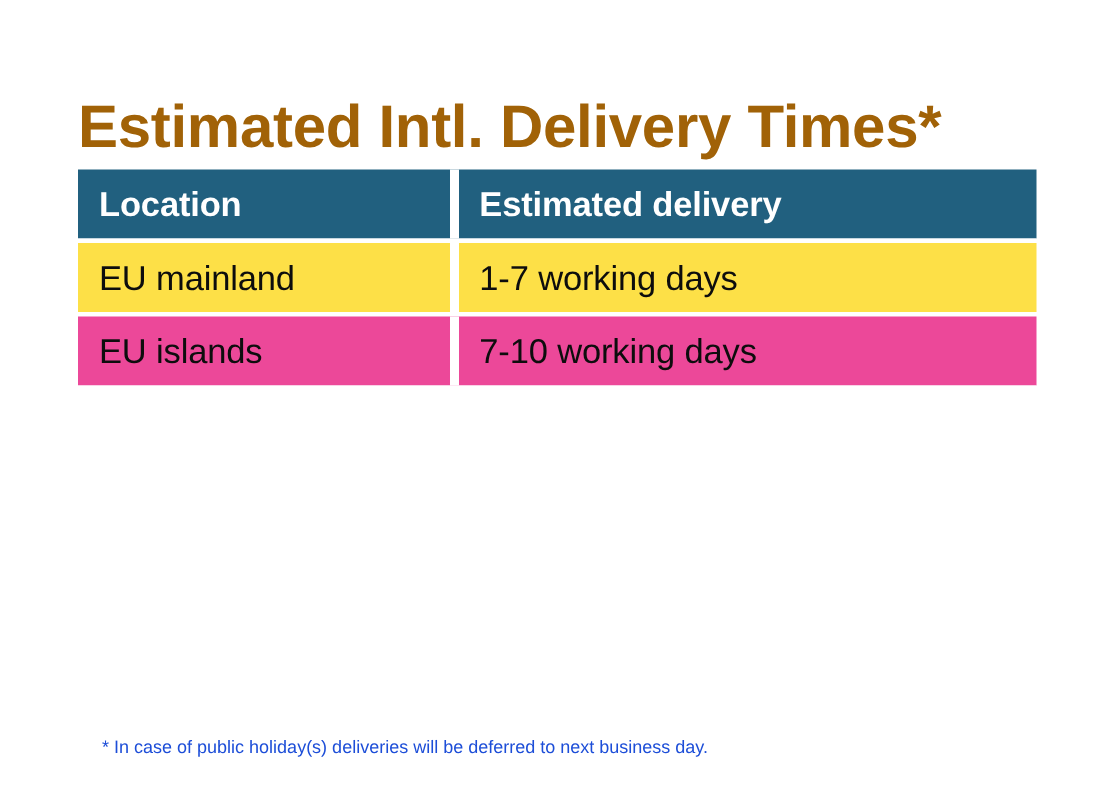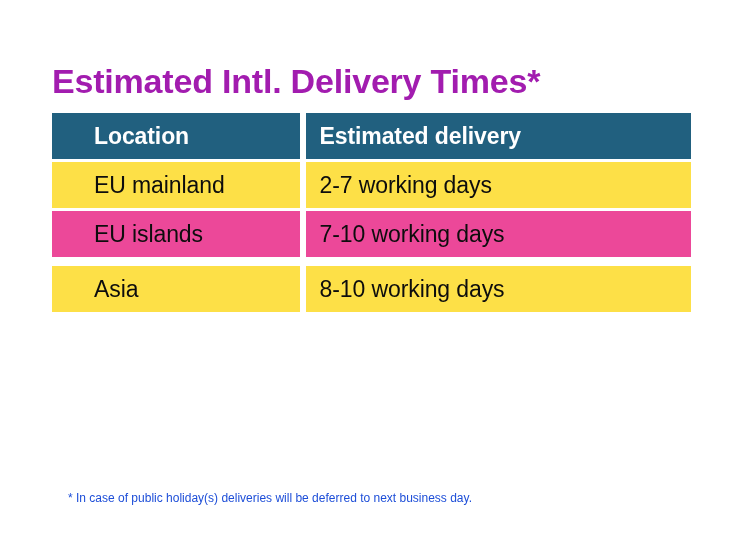--- a/index.html
+++ b/index.html
@@ -22,40 +22,40 @@
     height: 536px;
     background: #ffffff;
     box-sizing: border-box;
   }
 
   
   .page-title {
     position: absolute;
     left: 52px;
     top: 38px;
-    font-size: 34px;
+    font-size: 40px;
     line-height: 40px;
     font-weight: 700;
     letter-spacing: -0.2px;
-    color: #a21caf;
+    color: #a16207;
     white-space: nowrap;
   }
 
   
   .delivery-table {
     position: absolute;
     left: 52px;
     top: 113px;
     width: 639px;
     border-collapse: separate;
     border-spacing: 0;
     table-layout: fixed;
   }
 
-  .delivery-table .col-location  { width: 248px; padding-left: 28px; }
+  .delivery-table .col-location  { width: 248px; }
   .delivery-table .col-delivery  { width: 377px; }
 
   .delivery-table th,
   .delivery-table td {
     padding: 0;
     margin: 0;
     vertical-align: middle;
   }
 
   
@@ -143,21 +143,21 @@
       <tr class="row-gap">
         <td class="col-location"></td>
         <td class="col-delivery"></td>
       </tr>
 
       <tr class="data-row row-dark">
         <td class="col-location">
           <div class="cell-inner">EU mainland</div>
         </td>
         <td class="col-delivery">
-          <div class="cell-inner">2-7 working days</div>
+          <div class="cell-inner">1-7 working days</div>
         </td>
       </tr>
 
       <tr class="row-gap">
         <td class="col-location"></td>
         <td class="col-delivery"></td>
       </tr>
 
       <tr class="data-row row-light">
         <td class="col-location">
@@ -178,28 +178,20 @@
         <td class="col-location"></td>
         <td class="col-delivery"></td>
       </tr>
 
 
       <tr class="row-gap">
         <td class="col-location"></td>
         <td class="col-delivery"></td>
       </tr>
 
-      <tr class="data-row row-dark">
-        <td class="col-location">
-          <div class="cell-inner">Asia</div>
-        </td>
-        <td class="col-delivery">
-          <div class="cell-inner">8-10 working days</div>
-        </td>
-      </tr>
 
       <tr class="row-gap">
         <td class="col-location"></td>
         <td class="col-delivery"></td>
       </tr>
 
     </tbody>
   </table>
 
   <div class="footnote">* In case of public holiday(s) deliveries will be deferred to next business day.</div>

